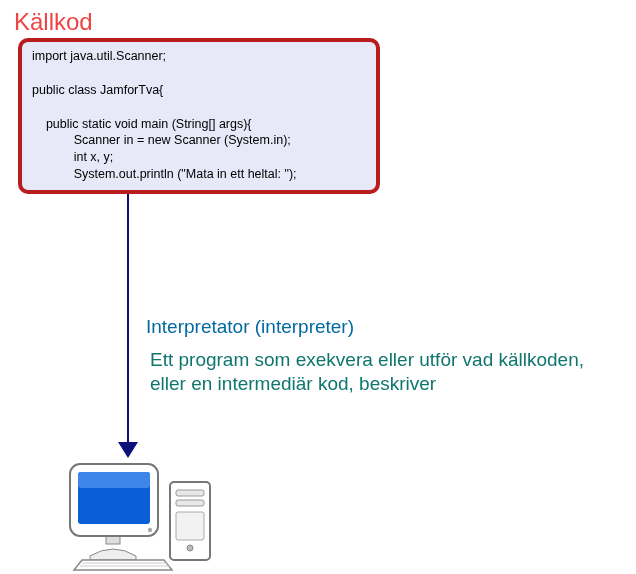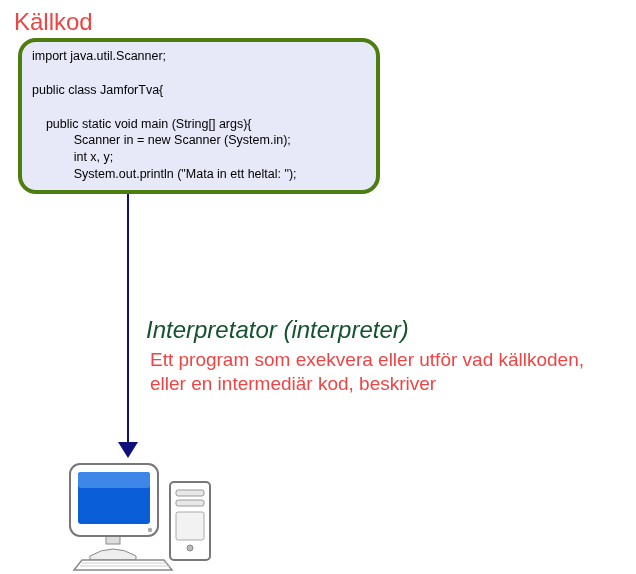--- a/index.html
+++ b/index.html
@@ -19,22 +19,22 @@
     font-size: 24px;
     color: #ef4444;
   }
   .code-box {
     position: absolute;
     top: 38px;
     left: 18px;
     width: 362px;
     height: 156px;
     background: #e7e9f8;
-    border: 4px solid #4d7c0f;
-    border-radius: 18px;
+    border: 4px solid #b91c1c;
+    border-radius: 10px;
     padding: 6px 10px 6px 10px;
     font-family: "Arial", Helvetica, sans-serif;
     font-size: 12.5px;
     line-height: 1.35;
     color: #000;
     white-space: pre;
     overflow: hidden;
   }
   .arrow-wrap {
     position: absolute;
@@ -58,32 +58,31 @@
     width: 0;
     height: 0;
     border-left: 10px solid transparent;
     border-right: 10px solid transparent;
     border-top: 16px solid #0d0f7a;
   }
   .interp-title {
     position: absolute;
     top: 316px;
     left: 146px;
-    font-size: 24px;
-    color: #14532d;
-    font-style: italic;
+    font-size: 19px;
+    color: #0369a1;
   }
   .interp-desc {
     position: absolute;
     top: 348px;
     left: 150px;
     width: 470px;
     font-size: 19px;
     line-height: 1.25;
-    color: #ef4444;
+    color: #0f766e;
   }
   .computer {
     position: absolute;
     top: 452px;
     left: 52px;
     width: 170px;
     height: 118px;
   }
   .computer svg { display: block; }
 </style>

